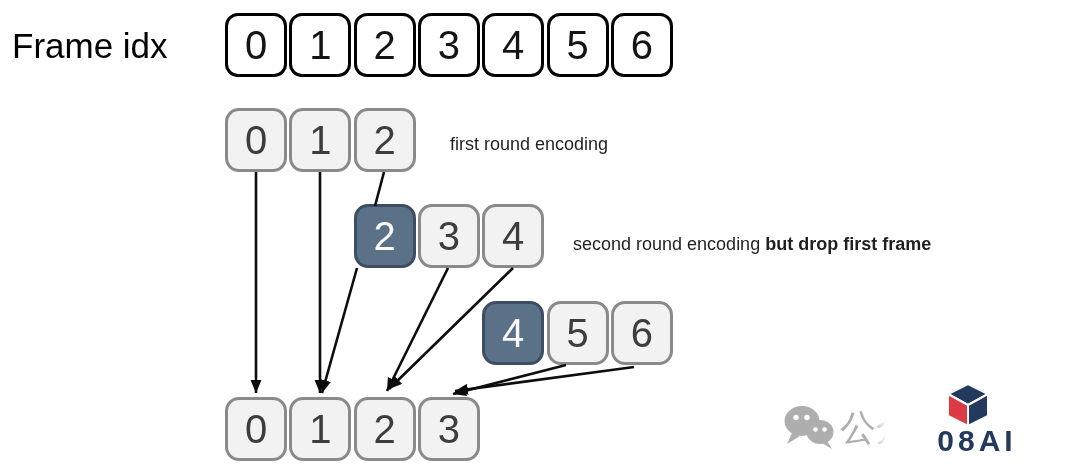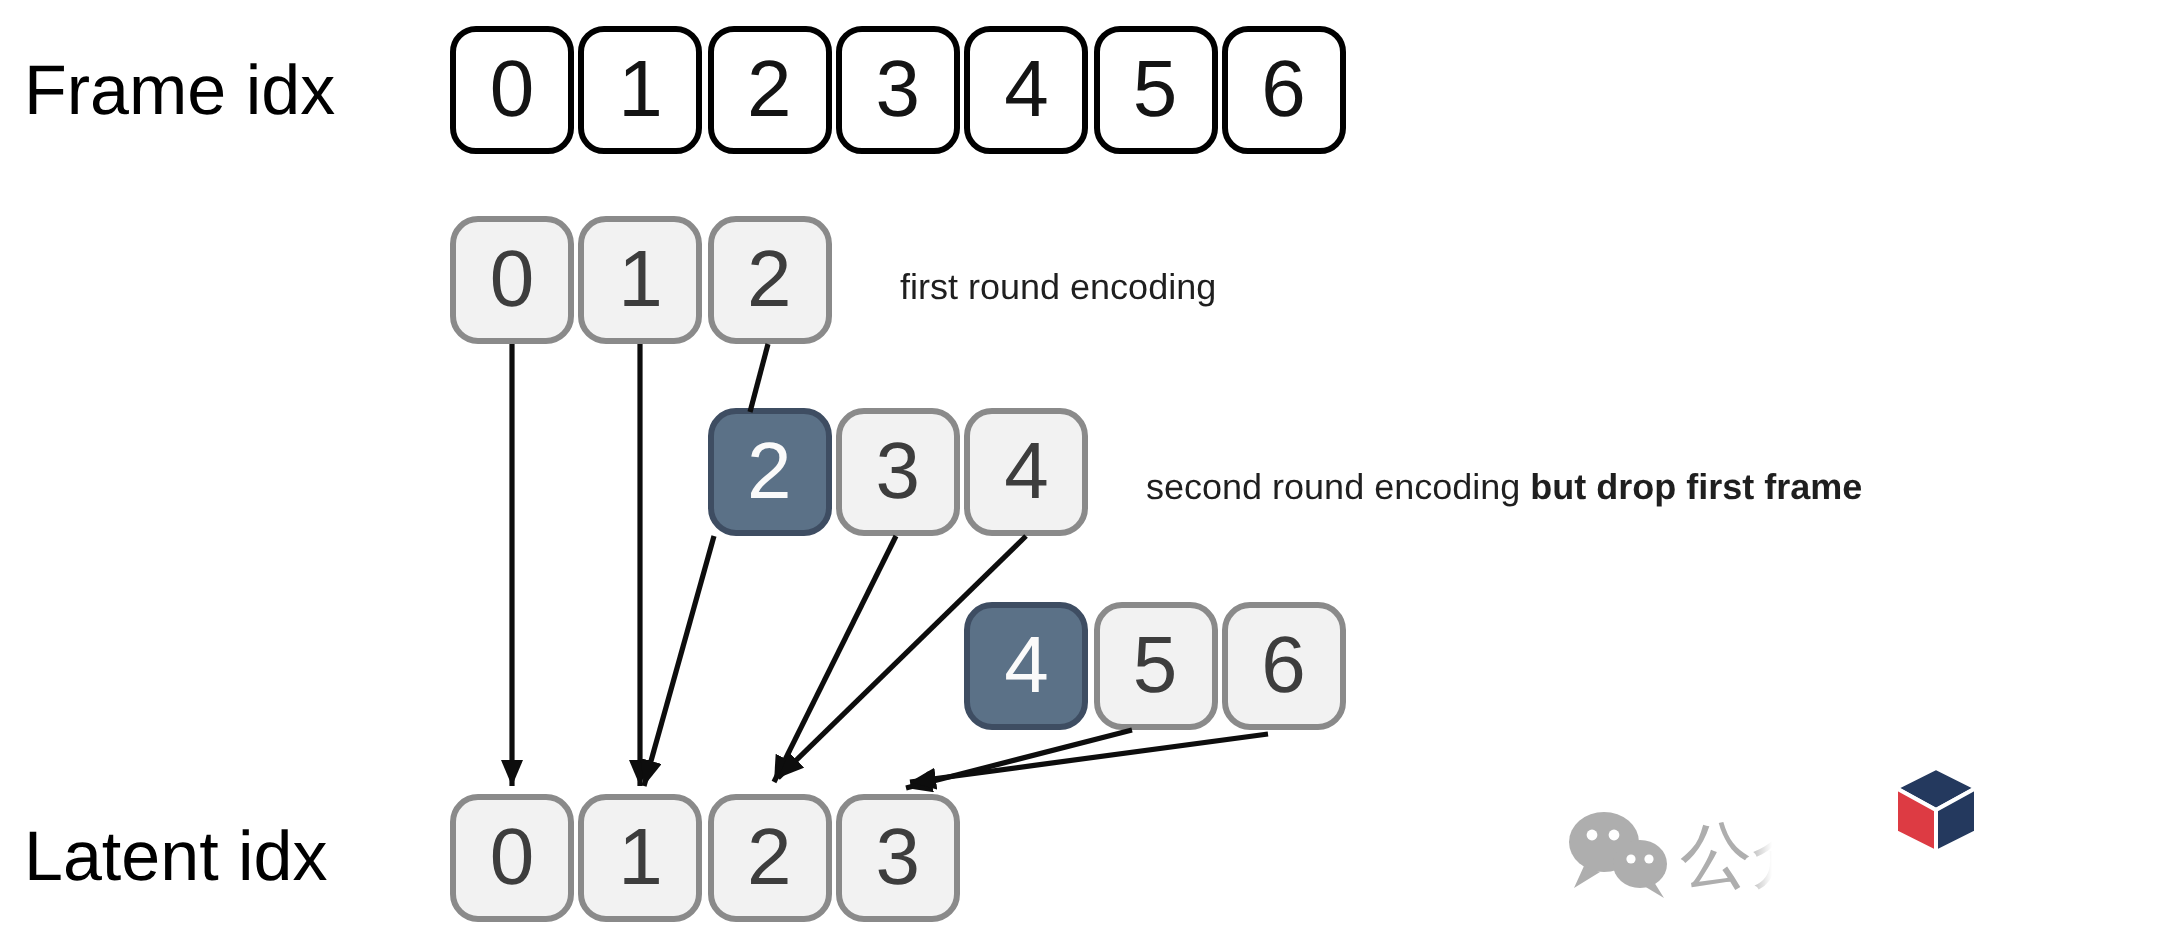--- a/index.html
+++ b/index.html
@@ -43,21 +43,20 @@
     white-space:nowrap;
   }
 </style>
 </head>
 <body>
 
 <div id="canvas">
 
   <div class="row-label" style="left:12px;top:46px;">Frame idx</div>
 
-  <div class="row-label" style="left:12px;top:429px;">Latent idx</div>
 
   <div id="box-layer">
       <div class="box top" style="left: 225px; top: 13px; width: 62px; height: 64px;">0</div>
       <div class="box top" style="left: 289.3px; top: 13px; width: 62px; height: 64px;">1</div>
       <div class="box top" style="left: 353.6px; top: 13px; width: 62px; height: 64px;">2</div>
       <div class="box top" style="left: 417.9px; top: 13px; width: 62px; height: 64px;">3</div>
       <div class="box top" style="left: 482.2px; top: 13px; width: 62px; height: 64px;">4</div>
       <div class="box top" style="left: 546.5px; top: 13px; width: 62px; height: 64px;">5</div>
       <div class="box top" style="left: 610.8px; top: 13px; width: 62px; height: 64px;">6</div>
       <div class="box light" style="left: 225px; top: 108px; width: 62px; height: 64px;">0</div>
@@ -110,14 +109,15 @@
     <circle cx="34.5" cy="25.5" r="2.3" fill="#ffffff"></circle>
     <circle cx="43.5" cy="25.5" r="2.3" fill="#ffffff"></circle>
   </svg>
   <div class="wm-gray-text">公众</div>
 
   <svg style="position:absolute;left:942px;top:382px;" width="52" height="46" viewBox="0 0 52 46">
     <polygon points="26,2 46,12 26,23 6,12" fill="#24395e" stroke="#ffffff" stroke-width="2"></polygon>
     <polygon points="46,12 46,34 26,44 26,23" fill="#24395e" stroke="#ffffff" stroke-width="2"></polygon>
     <polygon points="6,12 26,23 26,44 6,34" fill="#dd3b43" stroke="#ffffff" stroke-width="2"></polygon>
   </svg>
+  <div class="obai-title">08AI</div>
 
 </div>
 
 </body></html>

